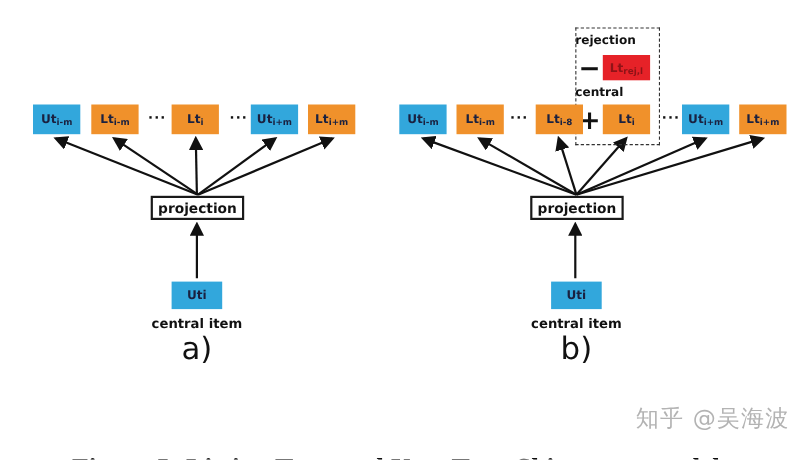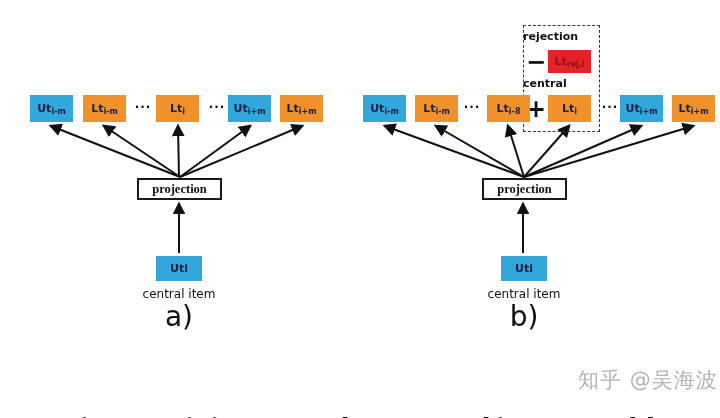--- a/index.html
+++ b/index.html
@@ -18,30 +18,30 @@
   .node.red{background:#e62228;color:#8e1317;}
   .node .sb{font-size:8px;position:relative;top:3px;font-weight:bold;}
   .dots{
     position:absolute;top:100px;width:26px;text-align:center;
     font-weight:bold;font-size:12px;color:#111;letter-spacing:1px;
   }
   .proj{
     position:absolute;top:178px;width:85px;height:22px;background:#fff;
     border:2px solid #1a1a1a;box-sizing:border-box;
     display:flex;align-items:center;justify-content:center;
-    font-weight:bold;font-size:12.5px;color:#111;font-family:Liberation Serif, serif;
+    font-weight:bold;font-size:12.5px;color:#111;
   }
   .central{
     position:absolute;top:256px;width:46px;height:25px;background:#32a7dc;
     display:flex;align-items:center;justify-content:center;
     font-weight:bold;font-size:11px;color:#1a2140;
   }
   .central-cap{
     position:absolute;top:287px;width:120px;text-align:center;
-    font-weight:normal;font-size:12px;color:#111;
+    font-weight:bold;font-size:12px;color:#111;
   }
   .panel-label{
     position:absolute;top:300px;width:80px;text-align:center;
     font-size:28px;color:#111;font-weight:400;
   }
   .dashed-box{
     position:absolute;left:523px;top:25px;width:77px;height:107px;
     border:1.5px dashed #333;box-sizing:border-box;background:transparent;
   }
   .sig-label{

